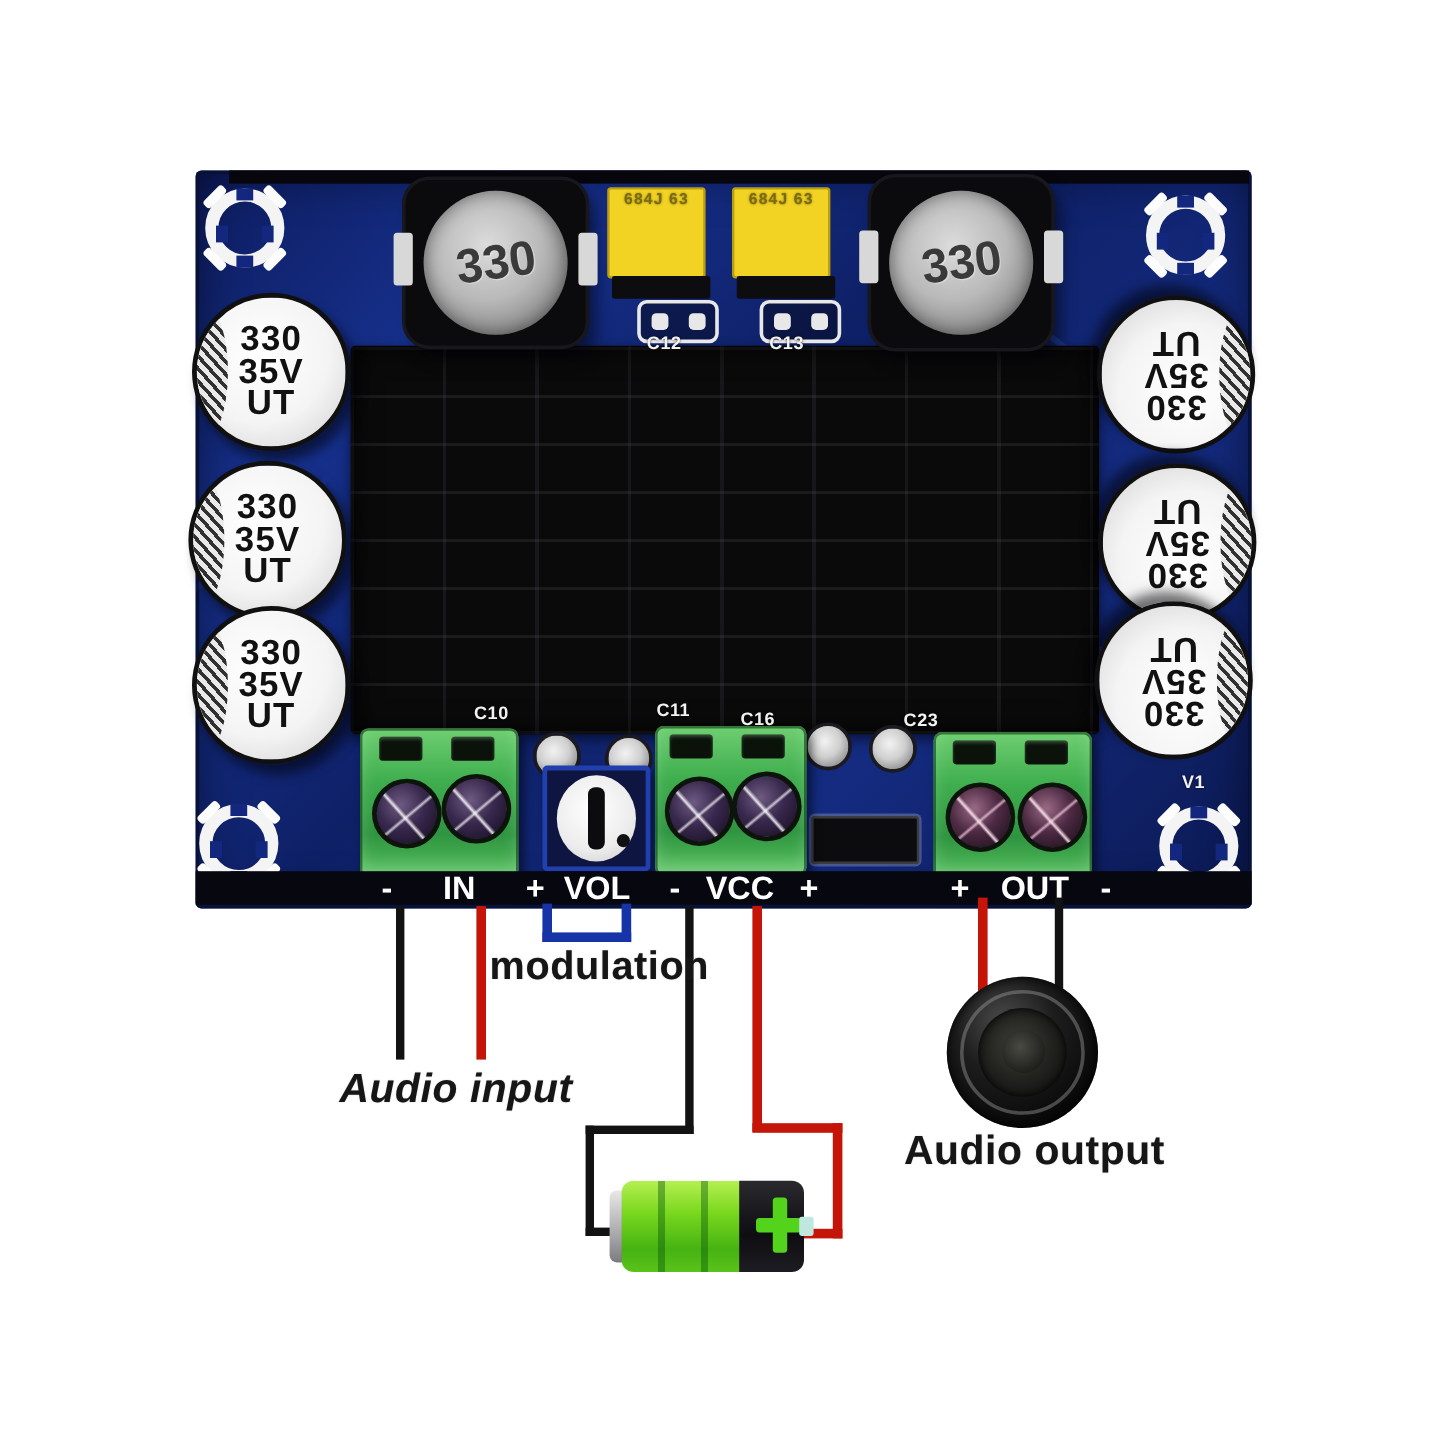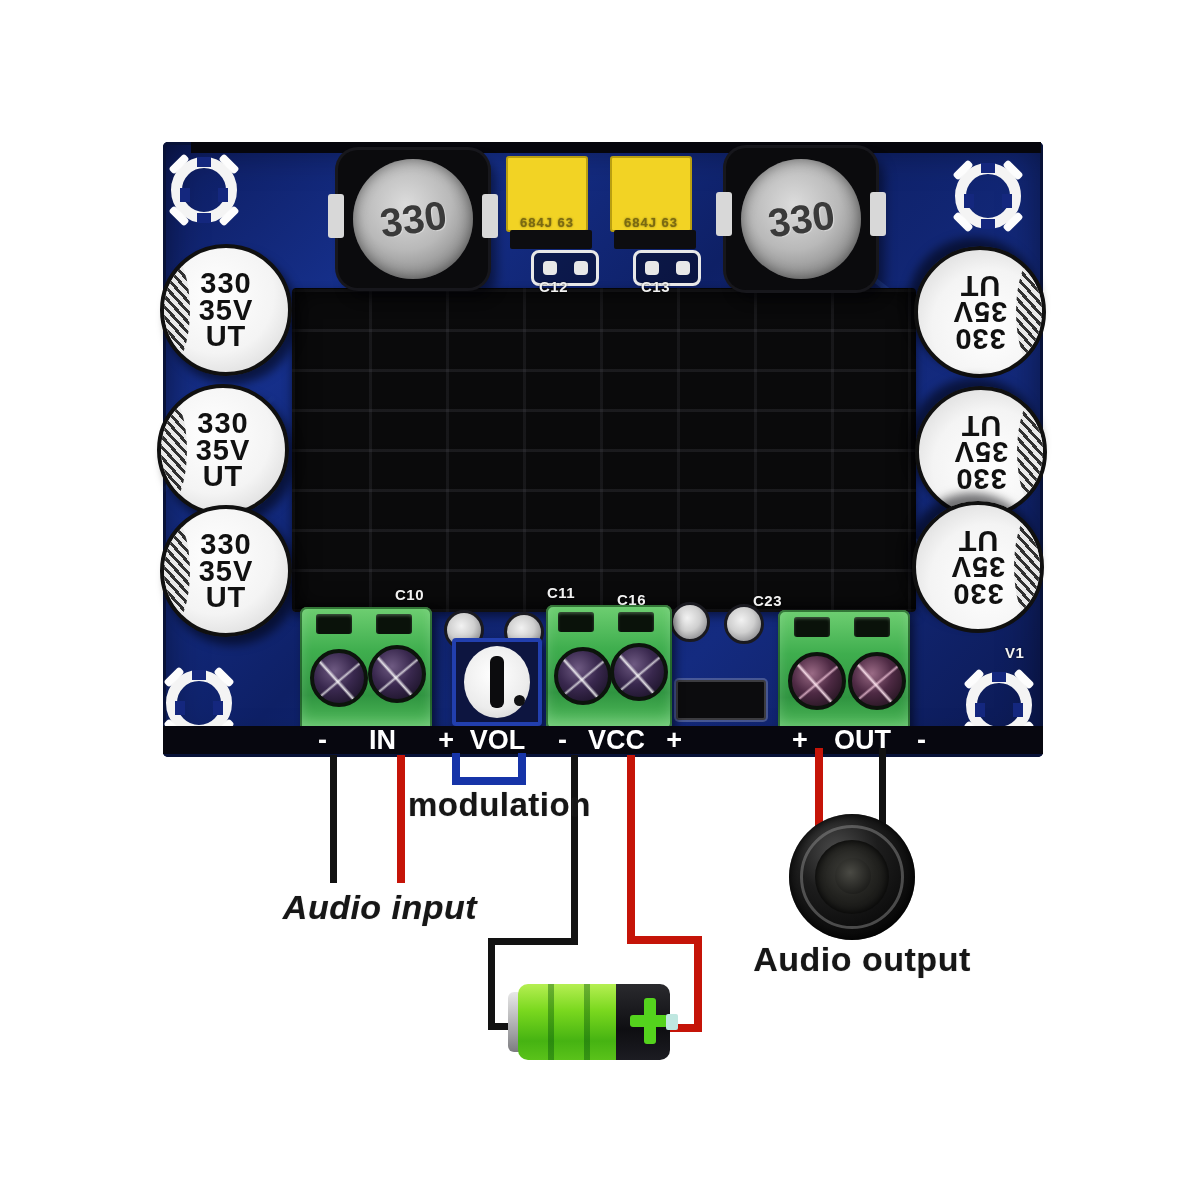--- a/index.html
+++ b/index.html
@@ -49,21 +49,21 @@
        background:radial-gradient(circle at 44% 38%, #dcdcdc 0%, #b9b9b9 45%, #8c8c8c 75%, #6e6e6e 100%);
        display:flex;align-items:center;justify-content:center;
        box-shadow:inset 0 0 14px rgba(0,0,0,.45);}
   .ind .disc span{font-weight:bold;font-size:40px;color:#3a3a3a;transform:rotate(-8deg);
        text-shadow:1px 1px 0 rgba(255,255,255,.35);}
 
   
   .fcap{position:absolute;width:90px;height:93px;}
   .fcap .body{position:absolute;left:0;top:0;width:82px;height:76px;background:#f2d324;
        border:2px solid #b99f10;box-sizing:border-box;border-radius:3px;
-       display:flex;align-items:flex-end;justify-content:center;}
+       display:flex;align-items:flex-start;justify-content:center;}
   .fcap .body span{font-weight:bold;font-size:13px;color:#7a6a12;letter-spacing:1px;
        text-shadow:0 0 2px rgba(60,50,0,.6);}
   .fcap .base{position:absolute;left:4px;top:74px;width:82px;height:19px;background:#0d0d10;border-radius:2px;}
 
   
   .padbox{position:absolute;width:62px;height:30px;border:3px solid #e8e8e8;border-radius:8px;
        display:flex;align-items:center;justify-content:space-around;background:rgba(5,5,12,.4);}
   .padbox i{width:14px;height:14px;border-radius:4px;background:#e8e8e8;display:block;}
 
   .silk{position:absolute;color:#f2f2f2;font-weight:bold;font-size:15px;letter-spacing:.5px;
@@ -284,21 +284,21 @@
         <i></i>
         <i></i>
       </div>
     <div class="silk" style="left:376px;top:136px;">C12</div>
     <div class="silk" style="left:478px;top:136px;">C13</div>
 
     <div class="silk" style="left:232px;top:444px;">C10</div>
     <div class="silk" style="left:384px;top:442px;">C11</div>
     <div class="silk" style="left:454px;top:449px;">C16</div>
     <div class="silk" style="left:590px;top:450px;">C23</div>
-    <div class="silk" style="left:822px;top:502px;margin-left:20px;">V1</div>
+    <div class="silk" style="left:822px;top:502px;">V1</div>
 
     <div class="scap" style="left:281px;top:468px;"></div>
     <div class="scap" style="left:341px;top:470px;"></div>
     <div class="scap" style="left:507px;top:460px;"></div>
     <div class="scap" style="left:561px;top:462px;"></div>
     <div class="diode" style="left:513px;top:538px;"></div>
 
     <div class="term" style="left:137px;top:465px;width:132px;height:126px;">
       <span class="slot" style="left:16px;"></span>
         <span class="slot" style="left:76px;"></span>

